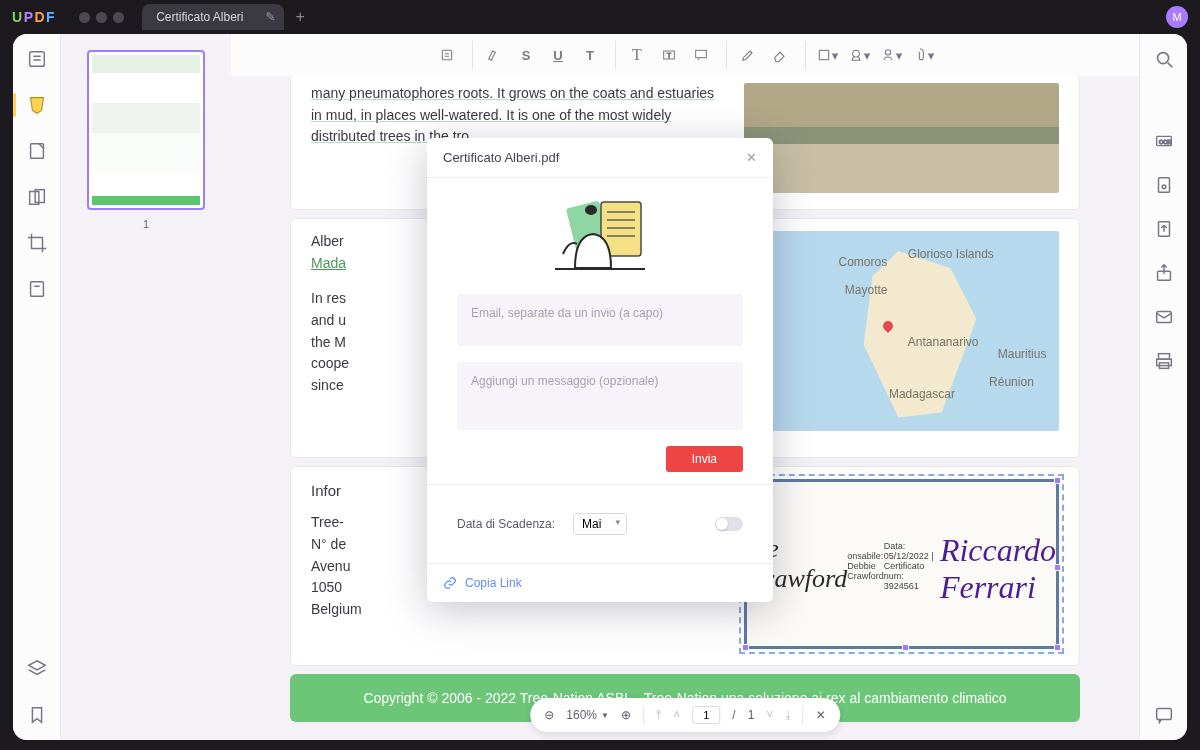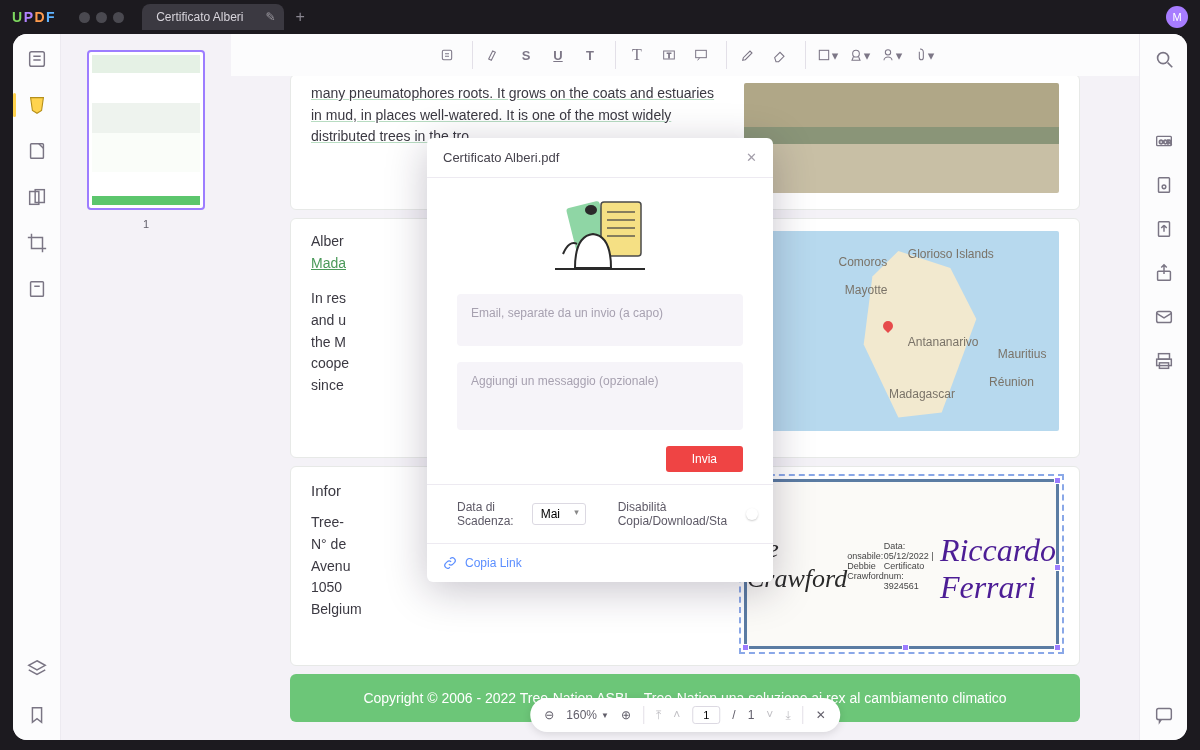--- a/index.html
+++ b/index.html
@@ -77,21 +77,21 @@
 .modal { width:346px; background:#fff; border-radius:6px; box-shadow:0 8px 40px rgba(30,20,50,0.25); pointer-events:auto; }
 .mhead { padding:12px 16px; border-bottom:1px solid #edeaf1; display:flex; align-items:center; justify-content:space-between; font-size:13px; color:#46434d; }
 .mclose { color:#a29da9; cursor:pointer; }
 .mbody { padding:18px 30px 12px; }
 .illus { display:flex; justify-content:center; margin-bottom:18px; }
 .minput { width:100%; background:#f6f4f9; border:none; border-radius:4px; padding:12px 14px; font-size:12px; color:#46434d; margin-bottom:12px; resize:none; font-family:inherit; }
 .minput::placeholder { color:#a7a1b0; }
 .minput.tall { height:68px; }
 .mactions { display:flex; justify-content:flex-end; }
 .sendbtn { background:#ef4444; color:#fff; border:none; padding:6px 26px; border-radius:3px; font-size:12px; }
-.mfoot1 { border-top:1px solid #edeaf1; padding:15px 30px; display:flex; align-items:center; gap:18px; font-size:12px; color:#5d5966; }
+.mfoot1 { border-top:1px solid #edeaf1; padding:28px 30px; display:flex; align-items:center; gap:18px; font-size:12px; color:#5d5966; }
 .msel { border:1px solid #dcd9e2; border-radius:3px; padding:3px 24px 3px 8px; font-size:12px; background:#fff; appearance:none; position:relative; }
 .msel-wrap { position:relative; }
 .msel-wrap::after { content:'▾'; position:absolute; right:7px; top:4px; font-size:9px; color:#888; pointer-events:none; }
 .toggle { width:28px; height:14px; background:#e3e0e8; border-radius:8px; position:relative; margin-left:auto; }
 .toggle::after { content:''; position:absolute; width:12px; height:12px; background:#fff; border-radius:50%; top:1px; left:1px; box-shadow:0 1px 2px rgba(0,0,0,0.2); }
 .mfoot2 { border-top:1px solid #edeaf1; padding:12px 16px; display:flex; align-items:center; gap:8px; font-size:12px; color:#5b8eff; }
 .mfoot2 svg { width:14px; height:14px; }
 </style>
 </head>
 <body>
@@ -402,21 +402,20 @@
         <button class="sendbtn">Invia</button>
       </div>
     </div>
     <div class="mfoot1">
       <span>Data di Scadenza:</span>
       <span class="msel-wrap">
         <select class="msel">
           <option>Mai</option>
         </select>
       </span>
-      <span style="margin-left:14px;">Disabilità Copia/Download/Sta</span>
       <div class="toggle"></div>
     </div>
     <div class="mfoot2">
       <svg viewBox="0 0 24 24" fill="none" stroke="currentColor" stroke-width="2">
           <path d="M10 14a5 5 0 0 0 7 0l3-3a5 5 0 0 0-7-7l-1 1"></path>
           <path d="M14 10a5 5 0 0 0-7 0l-3 3a5 5 0 0 0 7 7l1-1"></path>
         </svg>
       <span>Copia Link</span>
     </div>
   </div>

